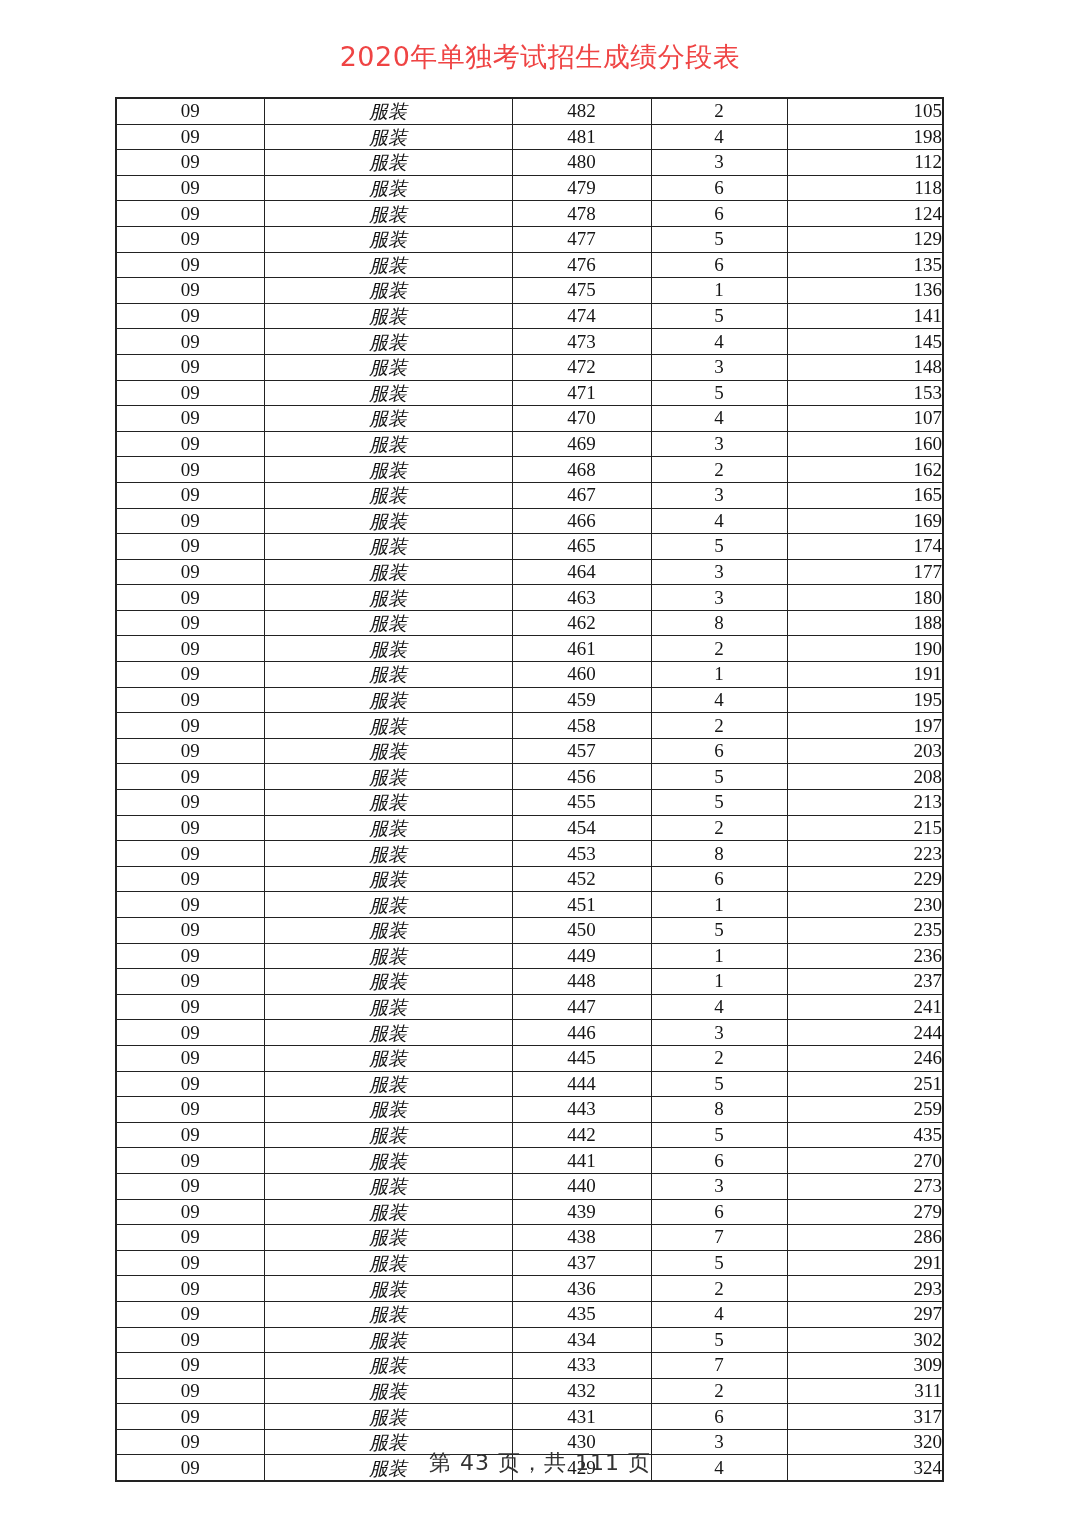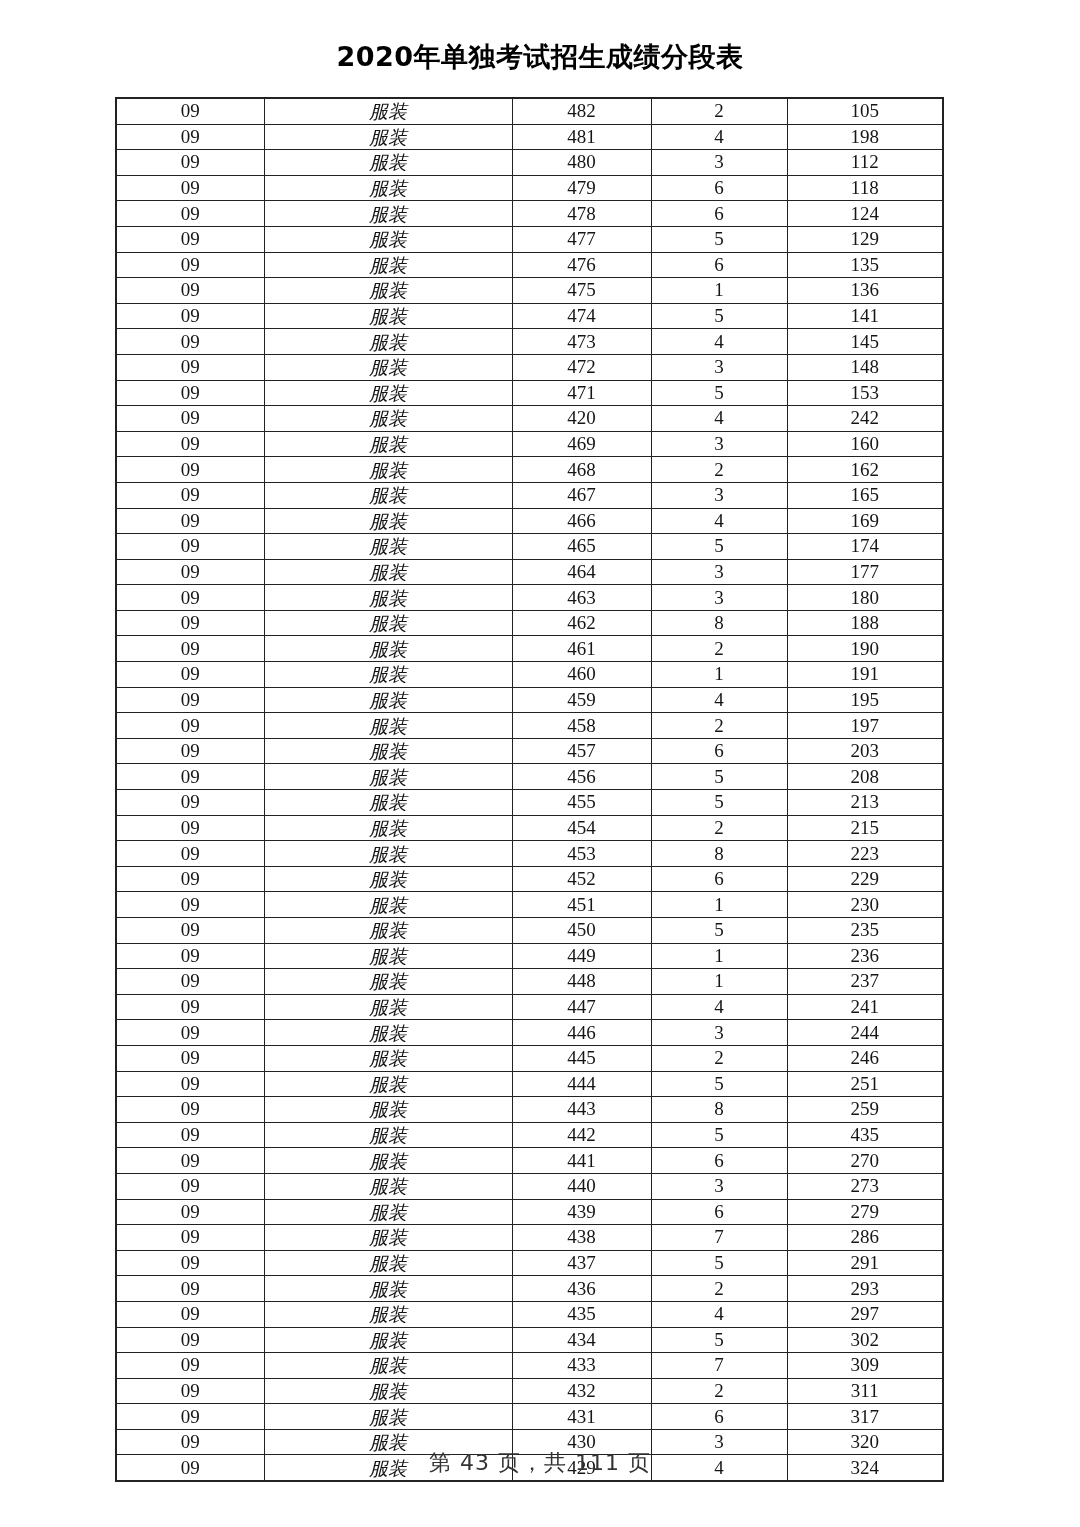--- a/index.html
+++ b/index.html
@@ -22,23 +22,23 @@
     box-sizing: border-box;
   }
   .doc-title {
     position: absolute;
     top: 40px;
     left: 0;
     width: 1080px;
     text-align: center;
     font-family: "DejaVu Sans", "Liberation Sans", sans-serif;
     font-size: 27px;
-    font-weight: 700;
+    font-weight: 400;
     letter-spacing: 0.5px;
-    color: #000000;
+    color: #ef4444;
     line-height: 34px;
   }
   .table-wrap {
     position: absolute;
     left: 97px;
     top: 97px;
     width: 827px;
     padding-left: 18px;
   }
   table.score-table {
@@ -63,21 +63,21 @@
     font-family: "Liberation Serif", "DejaVu Serif", serif;
   }
   table.score-table td.cn {
     font-family: "DejaVu Sans", "Liberation Sans", sans-serif;
     font-size: 19px;
     font-style: italic;
   }
   table.score-table tr:first-child td { border-top-width: 2px; }
   table.score-table tr:last-child td { border-bottom-width: 2px; }
   table.score-table td:first-child { border-left-width: 2px; }
-  table.score-table td:last-child { border-right-width: 2px; }
+  table.score-table td:last-child { border-right-width: 2px; text-align: right; }
   .footer {
     position: absolute;
     top: 1448px;
     left: 0;
     width: 1080px;
     text-align: center;
     font-family: "DejaVu Sans", "Liberation Sans", sans-serif;
     font-size: 22px;
     color: #333333;
     letter-spacing: 1px;
@@ -180,23 +180,23 @@
           <tr>
             <td>09</td>
             <td class="cn">服装</td>
             <td>471</td>
             <td>5</td>
             <td>153</td>
           </tr>
           <tr>
             <td>09</td>
             <td class="cn">服装</td>
-            <td>420</td>
-            <td>4</td>
-            <td>242</td>
+            <td>470</td>
+            <td>4</td>
+            <td>107</td>
           </tr>
           <tr>
             <td>09</td>
             <td class="cn">服装</td>
             <td>469</td>
             <td>3</td>
             <td>160</td>
           </tr>
           <tr>
             <td>09</td>

